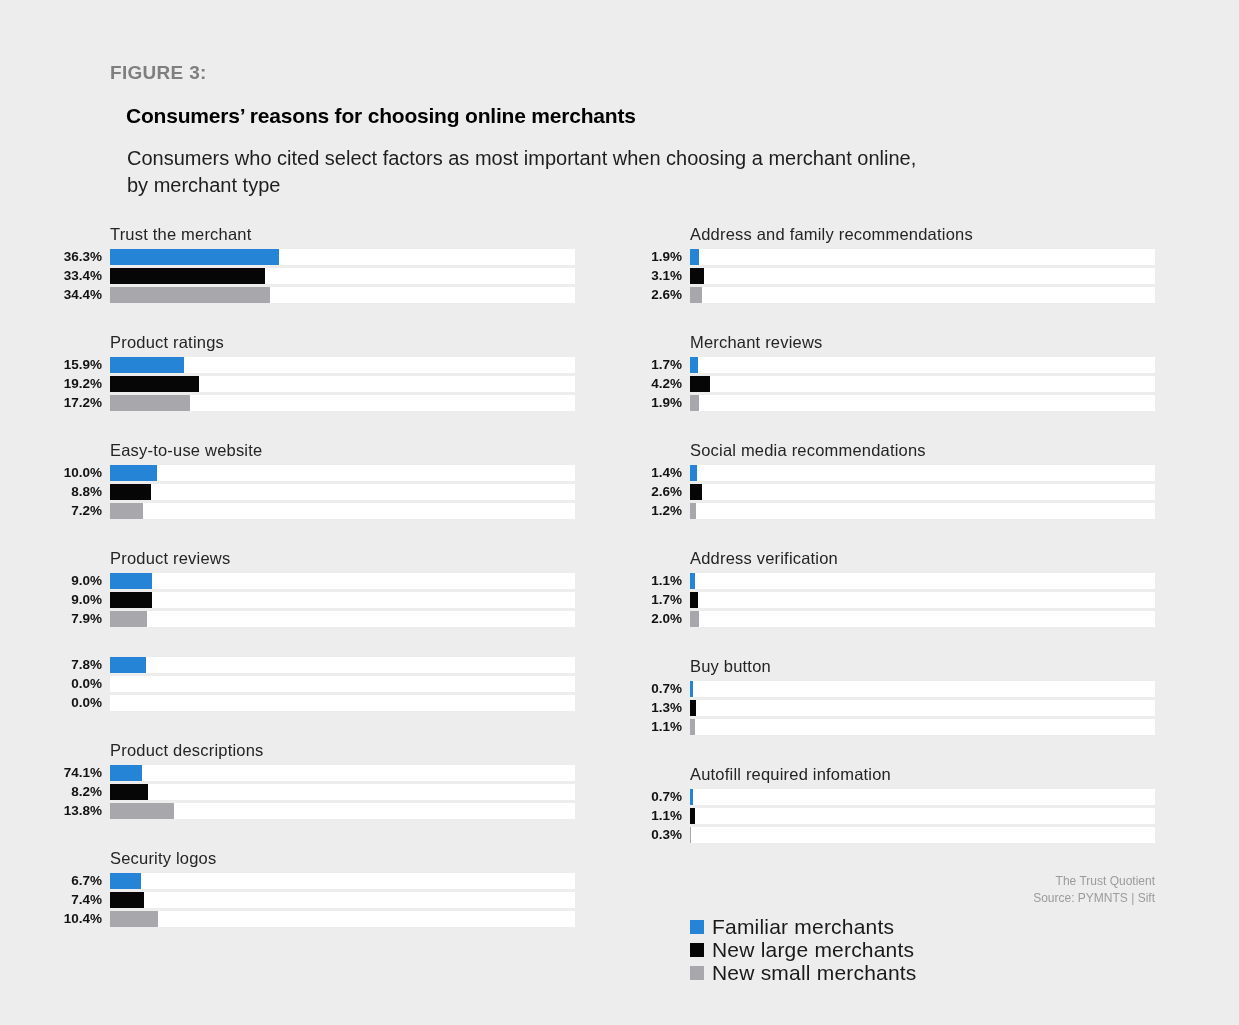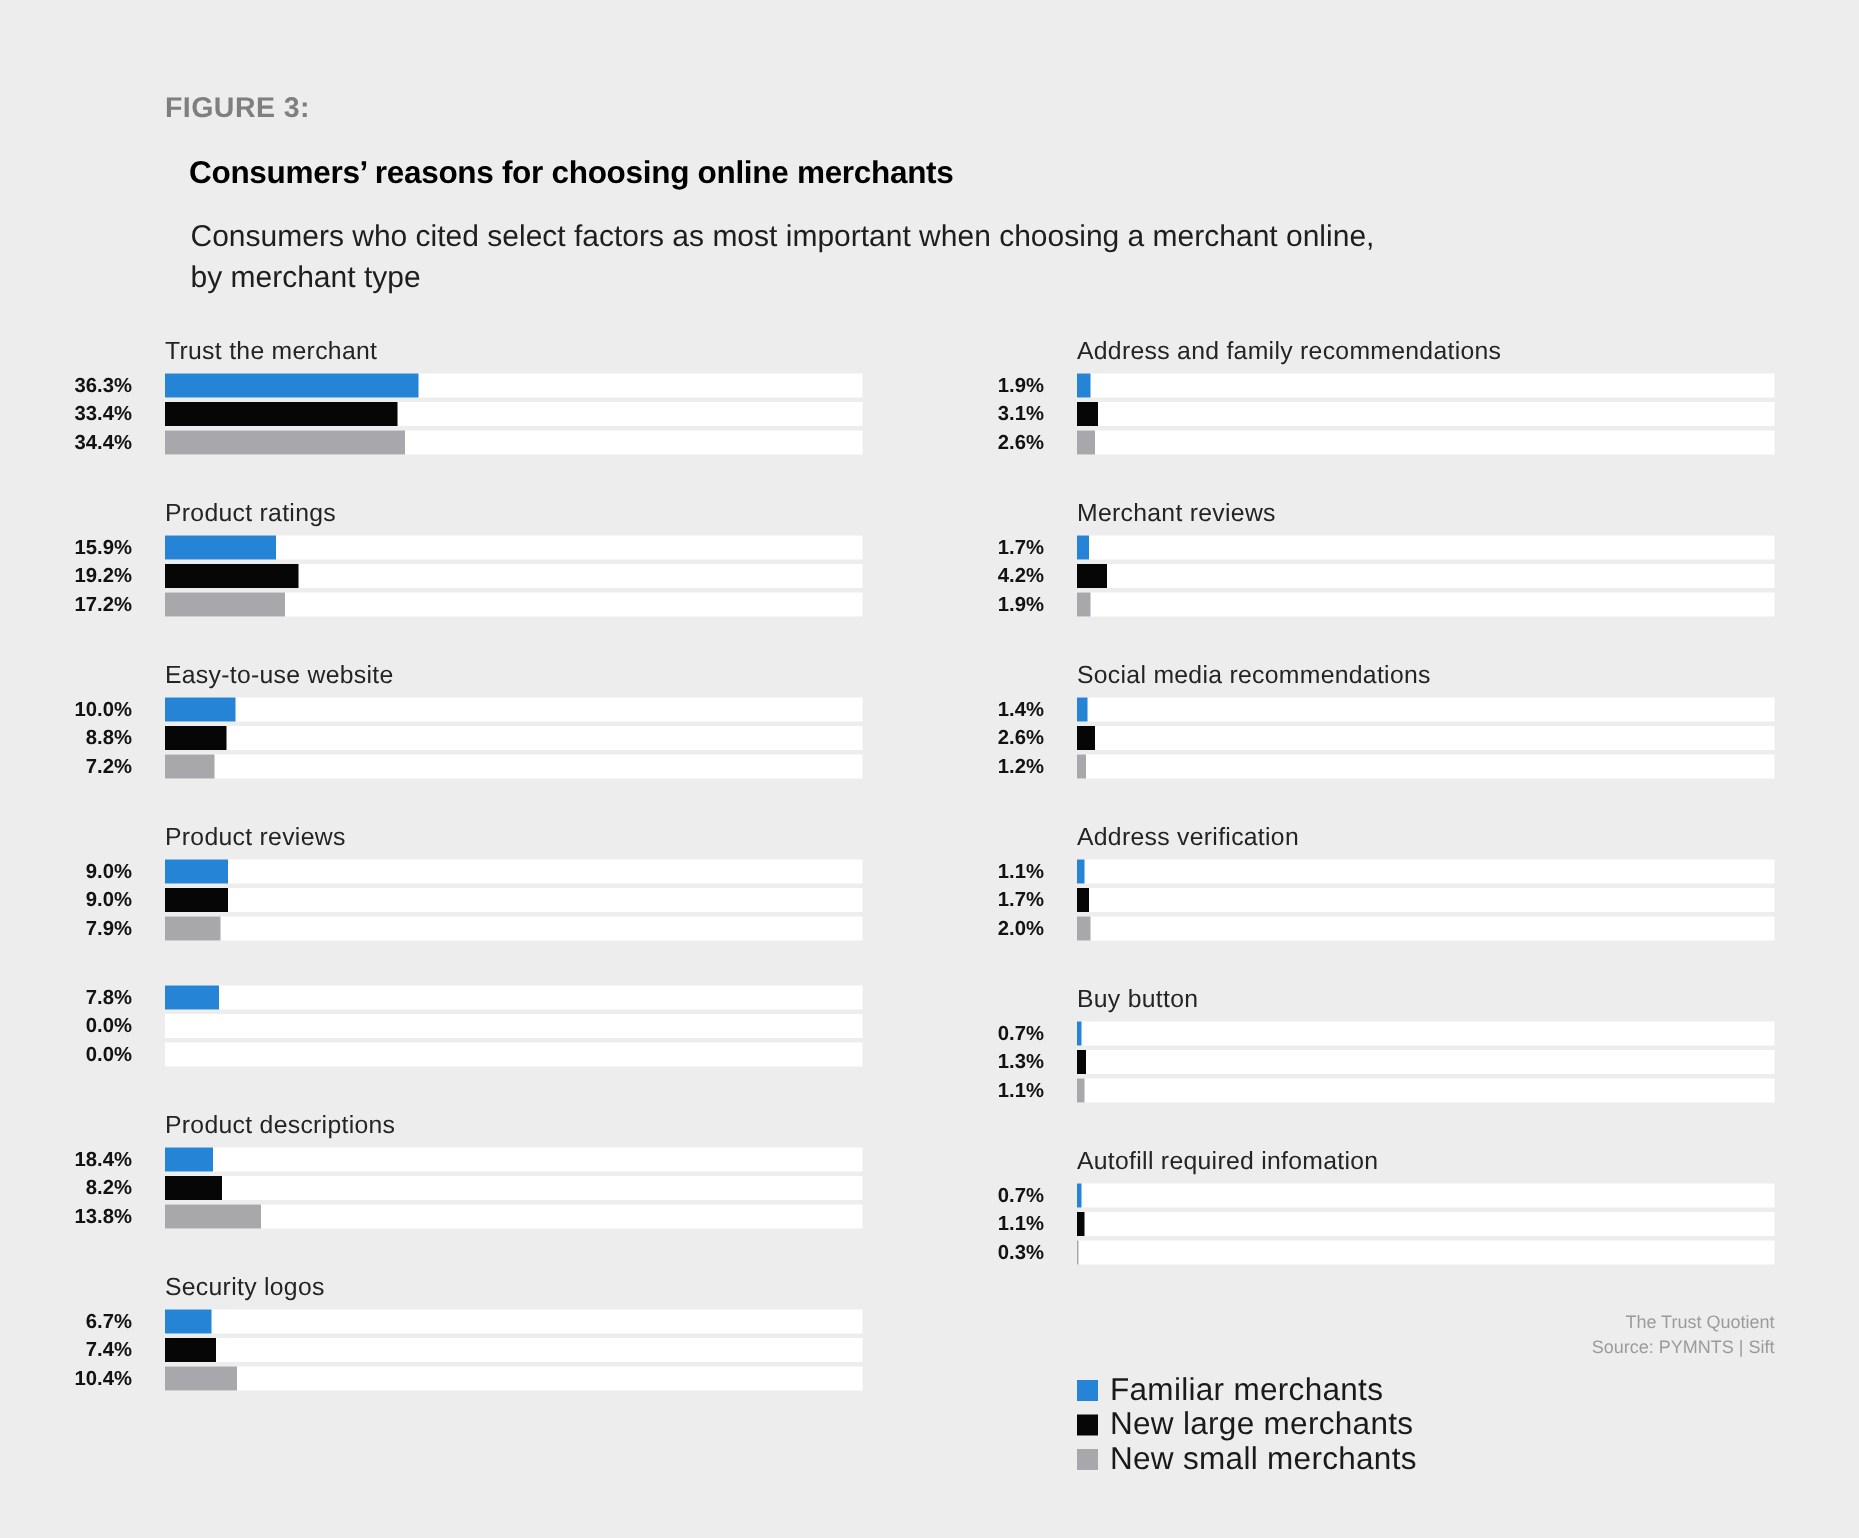--- a/index.html
+++ b/index.html
@@ -17,31 +17,31 @@
     font-size: 19px; font-weight: bold; color: #7f7f7f;
     letter-spacing: .3px; margin: 0 0 20px 0;
   }
   .title {
     font-size: 21px; font-weight: bold; color: #000000;
     letter-spacing: -.2px; margin: 0 0 9px 16px;
   }
   .subtitle { font-size: 20px; color: #1e1e1e; line-height: 27px; margin: 17px; }
   .chart {
     position: absolute; left: 45px; top: 225px;
-    display: grid; grid-template-columns: 530px 530px; column-gap: 78px;
+    display: grid; grid-template-columns: 530px 530px; column-gap: 50px;
     align-items: start;
   }
   .group { margin-bottom: 30px; }
   .gtitle {
     margin-left: 65px; font-size: 16.5px; color: #242424;
     line-height: 18px; margin-bottom: 6px; letter-spacing: .2px;
   }
   .brow { display: flex; height: 16px; margin-bottom: 3px; }
   .bval {
-    width: 65px; box-sizing: border-box; padding-right: 22px;
+    width: 65px; box-sizing: border-box; padding-right: 8px;
     text-align: right; font-size: 13.5px; font-weight: bold;
     line-height: 16px; color: #121212; flex: none;
   }
   .btrack { width: 465px; background: #ffffff; flex: none; }
   .bbar { height: 100%; }
   .source {
     margin: 8px 0 0 65px; width: 465px; box-sizing: border-box;
     text-align: right; font-size: 12px; line-height: 17px; color: #9b9b9b;
   }
   .legend { margin: 12px 0 0 65px; }
@@ -164,21 +164,21 @@
           <div class="brow">
             <div class="bval">0.0%</div>
             <div class="btrack">
               <div class="bbar" style="width: 0%; background: rgb(168, 168, 172);"></div>
             </div>
           </div>
         </div>
         <div class="group">
           <div class="gtitle">Product descriptions</div>
           <div class="brow">
-            <div class="bval">18.4%</div>
+            <div class="bval">74.1%</div>
             <div class="btrack">
               <div class="bbar" style="width: 6.8%; background: rgb(37, 132, 214);"></div>
             </div>
           </div>
           <div class="brow">
             <div class="bval">8.2%</div>
             <div class="btrack">
               <div class="bbar" style="width: 8.2%; background: rgb(6, 6, 6);"></div>
             </div>
           </div>

